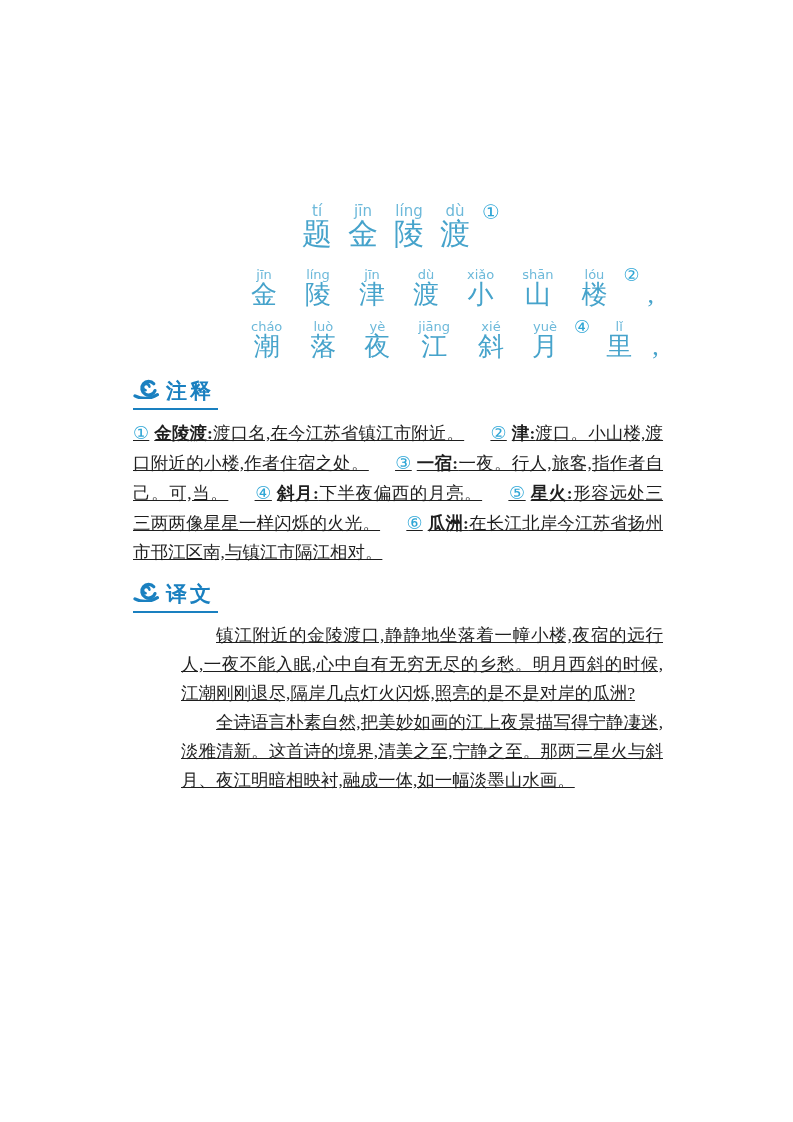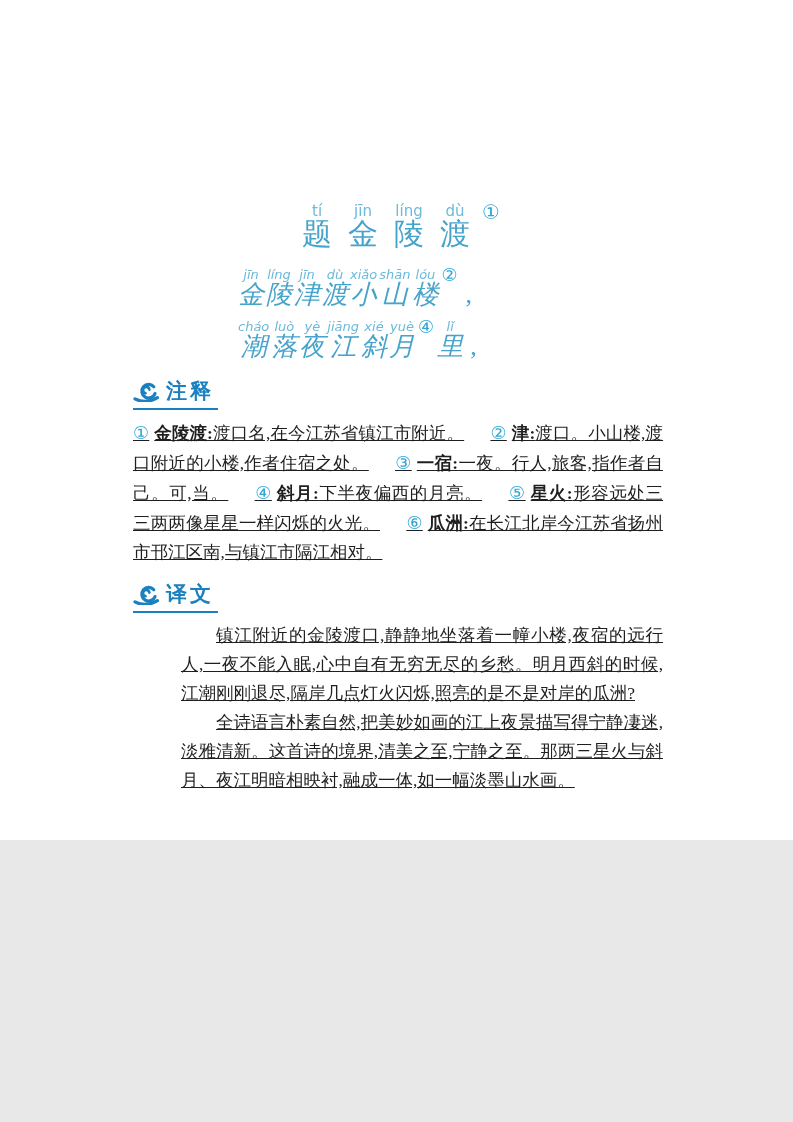--- a/index.html
+++ b/index.html
@@ -5,48 +5,48 @@
   :root{
     --header-blue:#1a80c0;
     --poem-blue:#46a3cb;
     --pinyin-blue:#6db9da;
     --mark-cyan:#2fa6d6;
     --ink:#1f1f1f;
     --page-bg:#ffffff;
   }
   html,body{margin:0;padding:0;background:#e8e8e8;}
   .page{
-    position:relative;width:793px;height:840px;margin:0 auto;
+    position:relative;width:793px;height:1122px;margin:0 auto;
     background:var(--page-bg);overflow:hidden;
     font-family:"Liberation Serif","DejaVu Serif",serif;
   }
   .content{position:absolute;left:133px;top:0;width:530px;}
 
   
   ruby{ruby-align:center;}
   rt{font-family:"DejaVu Sans","Liberation Sans",sans-serif;color:var(--pinyin-blue);
      font-weight:normal;letter-spacing:0;}
   .poem-title{margin-top:204px;text-align:center;font-size:30px;color:var(--poem-blue);}
   .poem-title ruby{margin:0 8px;}
   .poem-title rt{font-size:15px;}
   .poem-author{margin-top:14px;text-align:center;font-size:18px;color:var(--poem-blue);}
   .poem-author ruby{margin:0 4px;}
   .poem-author rt{font-size:11.5px;}
   .poem-lines{margin-top:14px;margin-left:104px;}
   .poem-line{font-size:26px;color:var(--poem-blue);margin-bottom:9px;white-space:nowrap;}
-  .poem-line ruby{margin:0 1px;font-style:italic;}
+  .poem-line ruby{margin:0 14px;}
   .poem-line rt{font-size:13px;}
   .mark{color:var(--mark-cyan);font-family:"DejaVu Sans","Liberation Sans",sans-serif;
         font-size:18px;position:relative;top:-12px;margin:0 2px;}
   .poem-title .mark{font-size:20px;top:-14px;margin-left:4px;}
   .tail{margin-left:6px;}
 
   
   .sec-head{margin:13px 0 8px;}
-  .sec-box{display:inline-flex;align-items:center;gap:7px;
+  .sec-box{display:inline-flex;align-items:flex-start;gap:7px;
            border-bottom:2.5px solid var(--header-blue);padding:0 4px 3px 0;}
   .sec-title{font-size:21px;font-weight:bold;color:var(--header-blue);letter-spacing:3px;
              font-family:"Liberation Sans","DejaVu Sans",sans-serif;}
   .wave{display:inline-flex;align-items:center;}
 
   
   .body-text{font-size:17.5px;line-height:29px;text-align:justify;color:var(--ink);margin:0;text-decoration:underline;}
   .indent{text-indent:2em;margin-left:48px;}
   .note-num{color:var(--mark-cyan);font-family:"DejaVu Sans","Liberation Sans",sans-serif;
             margin-right:5px;font-size:18px;}

